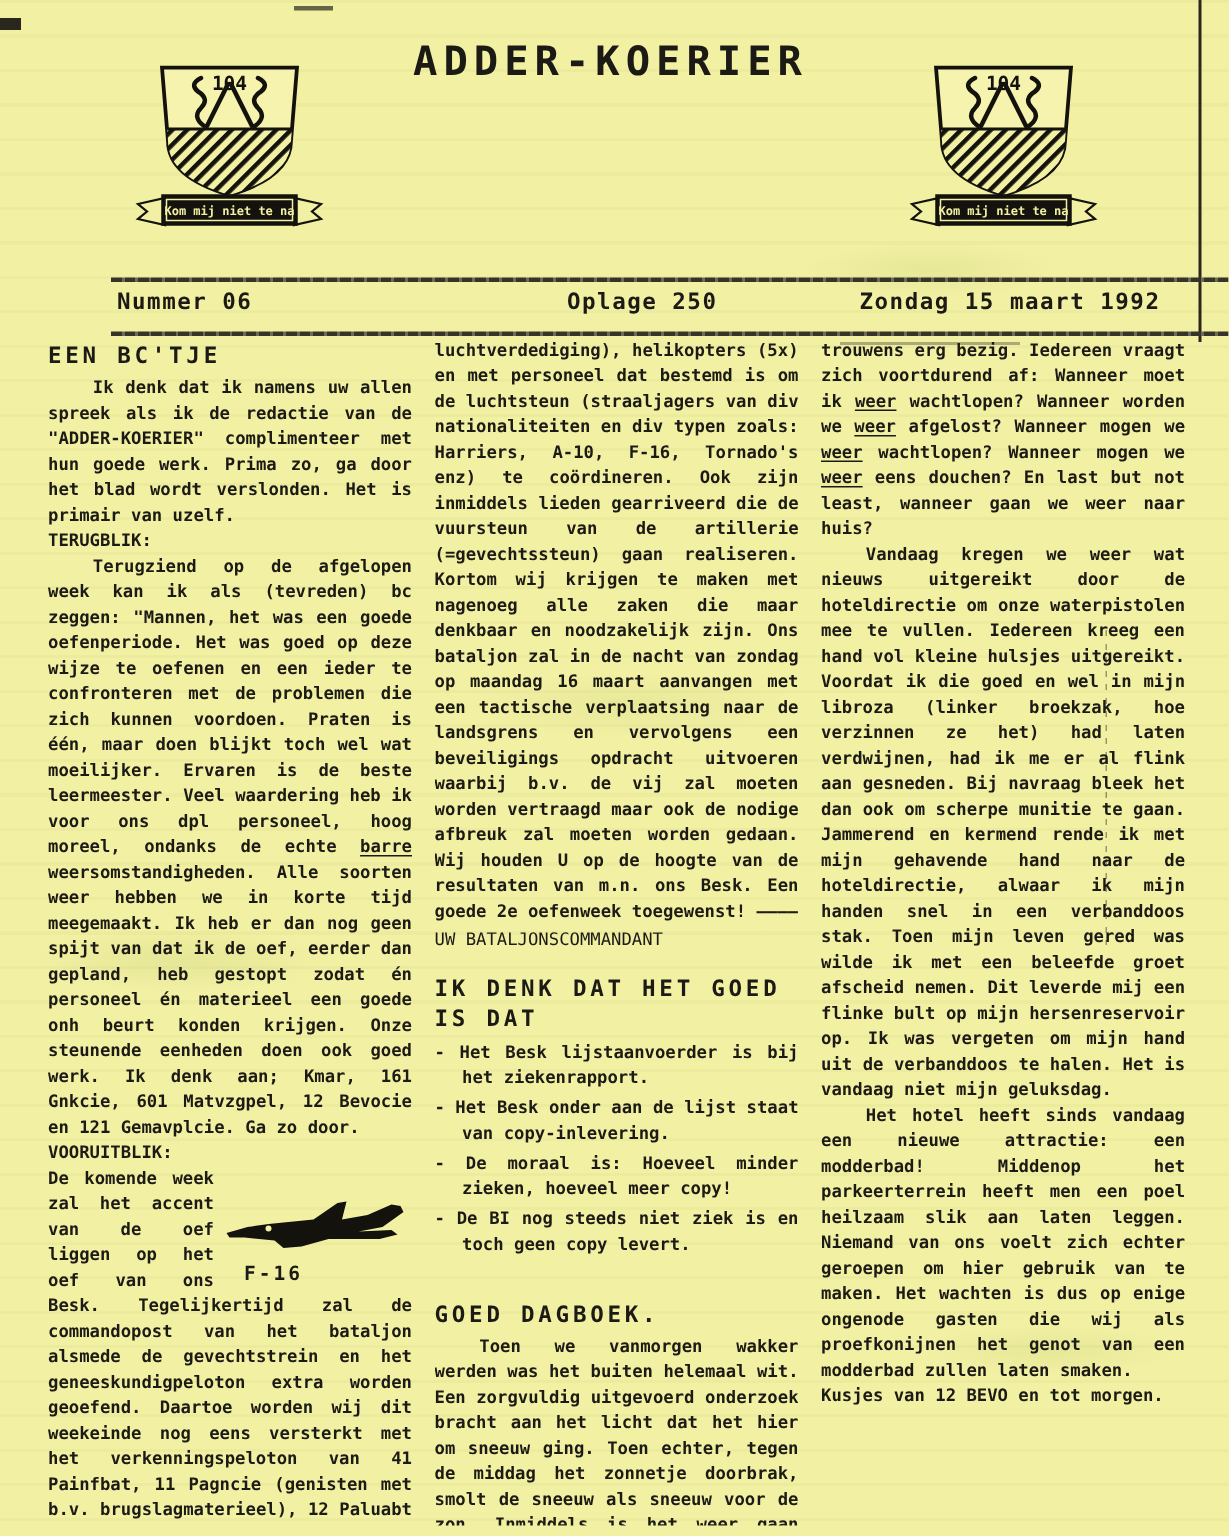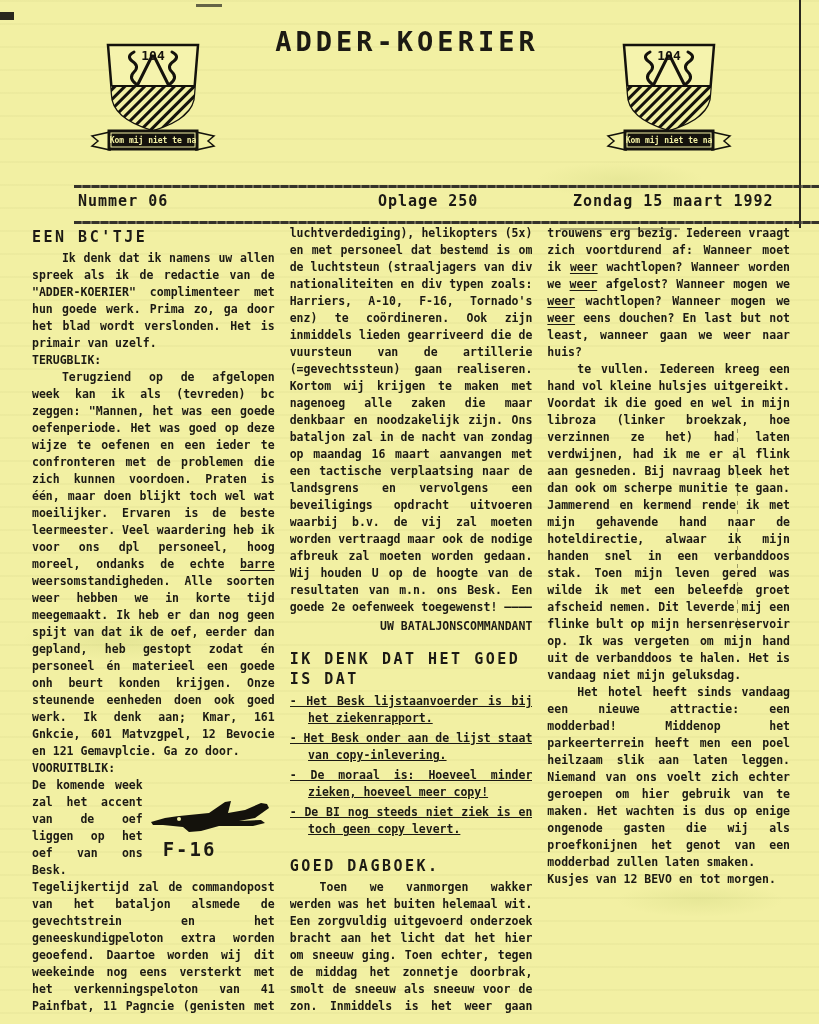--- a/index.html
+++ b/index.html
@@ -44,29 +44,29 @@
   .issue-row .opl { width:195px; }
   .issue-row .dat { flex:1; }
   
   .columns { position:absolute; left:32px; top:225px; width:758px; height:792px;
     display:flex; gap:15px; overflow:hidden; }
   .col { flex:1; overflow:hidden; font-size:11.5px; font-weight:bold; line-height:17px; }
   .col p { text-align:justify; }
   p.indent { text-indent:2.6em; }
   h2.section { font-size:15px; font-weight:bold; letter-spacing:2.5px; line-height:20px; margin:2px 0 3px 0; }
   h3.subhead { font-size:11.5px; font-weight:bold; line-height:17px; }
-  .sig { text-align:right; font-weight:bold; margin:2px 0 14px 0; }
-  ul.dashlist { list-style:none; margin:4px 0 18px 0;text-decoration:underline; }
+  .sig { font-weight:normal; margin:2px 0 14px 0; }
+  ul.dashlist { list-style:none; margin:4px 0 28px 0; }
   ul.dashlist li { padding-left:1.6em; text-indent:-1.6em; text-align:justify; margin-bottom:3px; }
   u { text-underline-offset:2px; }
   
   .float-box { float:right; margin:2px 0 2px 6px; }
   .jet-box { width:126px; padding-top:16px; }
   .jet-box svg { display:block; width:124px; height:46px; }
-  .jet-label { font-size:19px; font-weight:bold; letter-spacing:2px; padding-left:14px; margin-top:4px; }
+  .jet-label { font-size:13px; font-weight:bold; letter-spacing:2px; padding-left:14px; margin-top:4px; }
   .gun-box { width:132px; padding-top:4px; }
   .gun-box svg { display:block; width:104px; height:74px; margin-left:24px; }
   .gun-label { font-size:15px; font-weight:bold; letter-spacing:2.5px; line-height:20px; margin-top:6px; white-space:pre-line; }
 </style>
 </head>
 <body>
 
 <div class="artifact edge-line-right"></div>
 <div class="artifact edge-line-right2"></div>
 <div class="artifact corner-blob"></div>
@@ -168,19 +168,20 @@
       <li>- De moraal is: Hoeveel minder zieken, hoeveel meer copy!</li>
       <li>- De BI nog steeds niet ziek is en toch geen copy levert.</li>
     </ul>
     <h2 class="section">GOED DAGBOEK.</h2>
     <p class="indent">Toen we vanmorgen wakker werden was het buiten helemaal wit. Een zorgvuldig uitgevoerd onderzoek bracht aan het licht dat het hier om sneeuw ging. Toen echter, tegen de middag het zonnetje doorbrak, smolt de sneeuw als sneeuw voor de zon. Inmiddels is het weer gaan sneeuwen. Er is dus weer werk aan de winkel voor de zon. Het weer houdt ons</p>
   </div>
 
   <div class="col">
     <p>trouwens erg bezig. Iedereen vraagt zich voortdurend af: Wanneer moet ik <u>weer</u> wachtlopen? Wanneer worden we <u>weer</u> afgelost? Wanneer mogen we <u>weer</u> wachtlopen? Wanneer mogen we <u>weer</u> eens douchen? En last but not least, wanneer gaan we weer naar huis?</p>
     <p class="indent">
+      <span>Vandaag kregen we weer wat nieuws uitgereikt door de hoteldirectie om onze waterpistolen mee</span>
       <span>te vullen. Iedereen kreeg een hand vol kleine hulsjes uitgereikt. Voordat ik die goed en wel in mijn libroza (linker broekzak, hoe verzinnen ze het) had laten verdwijnen, had ik me er al flink aan gesneden. Bij navraag bleek het dan ook om scherpe munitie te gaan. Jammerend en kermend rende ik met mijn gehavende hand naar de hoteldirectie, alwaar ik mijn handen snel in een verbanddoos stak. Toen mijn leven gered was wilde ik met een beleefde groet afscheid nemen. Dit leverde mij een flinke bult op mijn hersenreservoir op. Ik was vergeten om mijn hand uit de verbanddoos te halen. Het is vandaag niet mijn geluksdag.</span>
     </p>
     <p class="indent">Het hotel heeft sinds vandaag een nieuwe attractie: een modderbad! Middenop het parkeerterrein heeft men een poel heilzaam slik aan laten leggen. Niemand van ons voelt zich echter geroepen om hier gebruik van te maken. Het wachten is dus op enige ongenode gasten die wij als proefkonijnen het genot van een modderbad zullen laten smaken.</p>
     <p>Kusjes van 12 BEVO en tot morgen.</p>
 
   </div>
 </div>
 
 </body></html>

